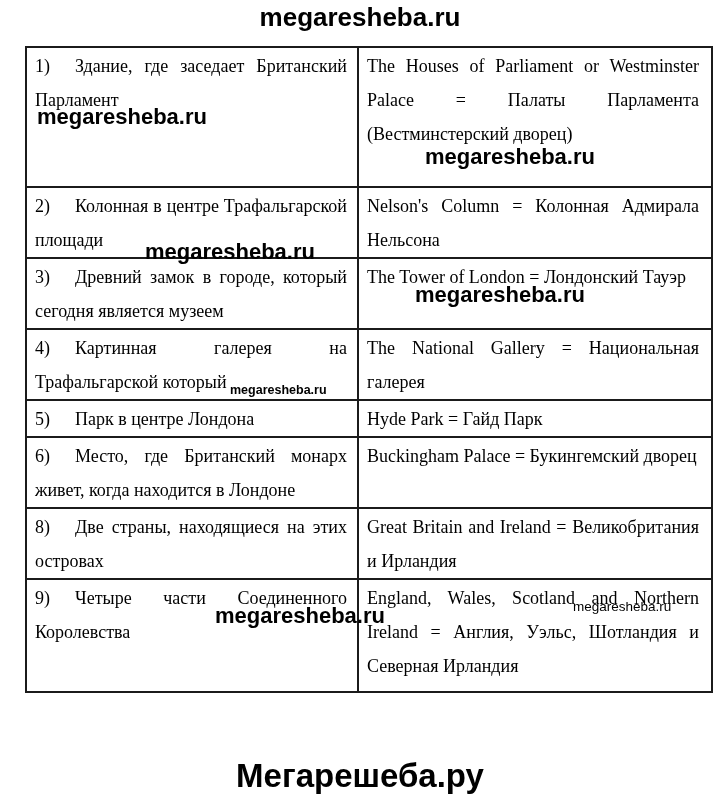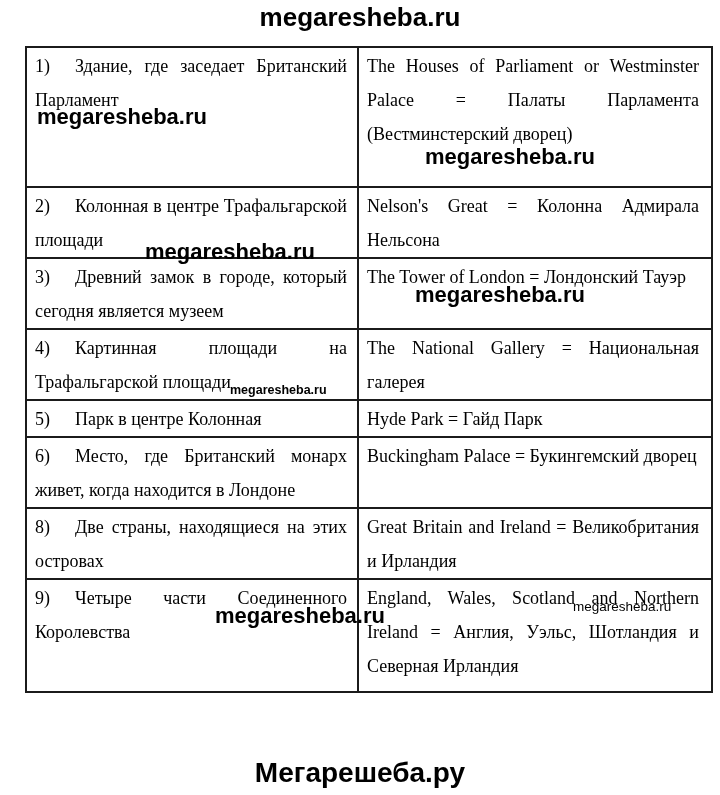--- a/index.html
+++ b/index.html
@@ -59,21 +59,21 @@
   .wm-r3-right { left:56px;  top:25px; }
   .wm-r4-left  { left:203px; top:54px; font-size:12.5px; }
   .wm-r7-left  { left:110px; top:30px; font-size:21px; }
   .wm-r7-right { left:48px;  top:22px; font-size:21px; }
   .wm-r9-left  { left:188px; top:25px; }
   .wm-r9-right { left:214px; top:20px; font-size:13.5px; font-weight:normal; }
   .footer-brand {
     position:absolute; left:0; top:757px; width:100%;
     text-align:center;
     font-family:"Liberation Sans", sans-serif;
-    font-weight:bold; font-size:28px; color:#000;
+    font-weight:bold; font-size:33px; color:#000;
   }
 </style>
 </head>
 <body>
 
 <div class="top-watermark">megaresheba.ru</div>
 
 <table class="vocab">
   <tbody>
     <tr class="r1">
@@ -85,44 +85,44 @@
         <span>The Houses of Parliament or Westminster Palace = Палаты Парламента (Вестминстерский дворец)</span>
         <span class="wm wm-r1-right">megaresheba.ru</span>
       </td>
     </tr>
     <tr class="r2">
       <td class="cl">
         <span class="num">2)</span><span>Колонная в центре Трафальгарской площади</span>
         <span class="wm wm-r2-left">megaresheba.ru</span>
       </td>
       <td class="cr">
-        <span>Nelson's Great = Колонна Адмирала Нельсона</span>
+        <span>Nelson's Column = Колонная Адмирала Нельсона</span>
       </td>
     </tr>
     <tr class="r3">
       <td class="cl">
         <span class="num">3)</span><span>Древний замок в городе, который сегодня является музеем</span>
       </td>
       <td class="cr">
         <span>The Tower of London = Лондонский Тауэр</span>
         <span class="wm wm-r3-right">megaresheba.ru</span>
       </td>
     </tr>
     <tr class="r4">
       <td class="cl">
-        <span class="num">4)</span><span>Картинная площади на Трафальгарской площади</span>
+        <span class="num">4)</span><span>Картинная галерея на Трафальгарской который</span>
         <span class="wm wm-r4-left">megaresheba.ru</span>
       </td>
       <td class="cr">
         <span>The National Gallery = Национальная галерея</span>
       </td>
     </tr>
     <tr class="r5">
       <td class="cl">
-        <span class="num">5)</span><span>Парк в центре Колонная</span>
+        <span class="num">5)</span><span>Парк в центре Лондона</span>
       </td>
       <td class="cr">
         <span>Hyde Park = Гайд Парк</span>
       </td>
     </tr>
     <tr class="r6">
       <td class="cl">
         <span class="num">6)</span><span>Место, где Британский монарх живет, когда находится в Лондоне</span>
       </td>
       <td class="cr">

